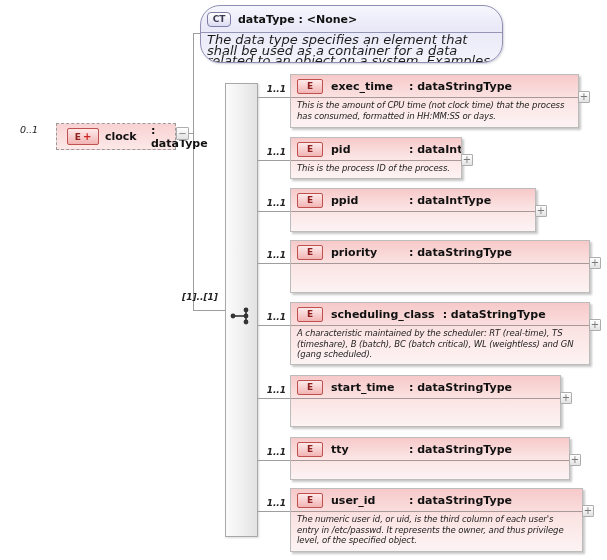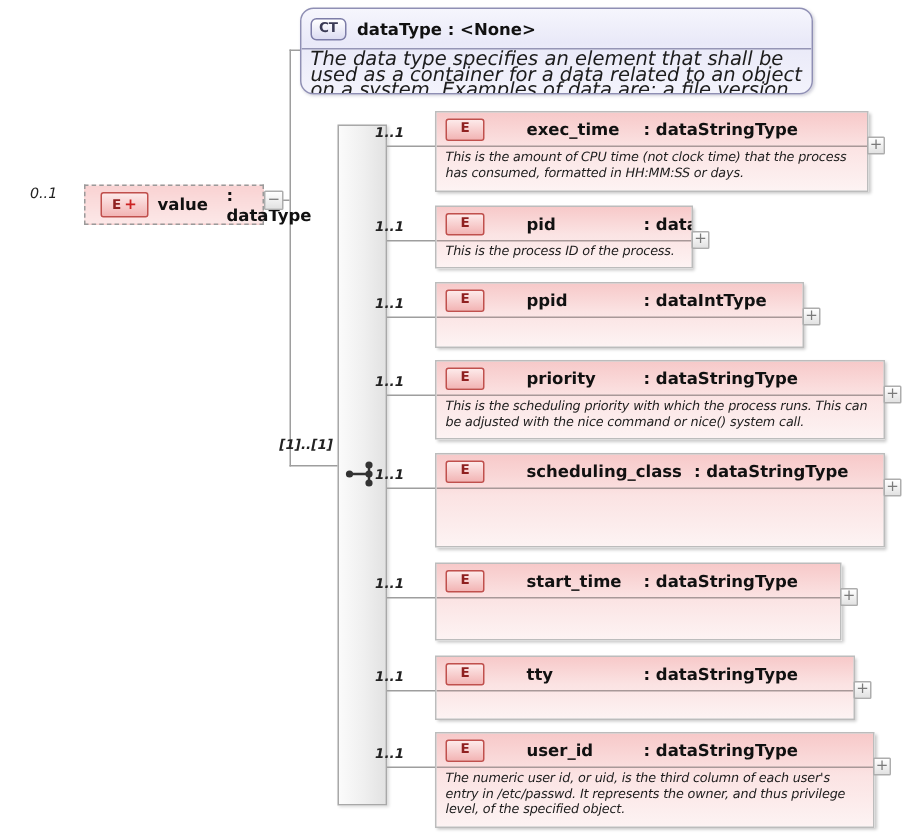--- a/index.html
+++ b/index.html
@@ -6,22 +6,22 @@
   #stage{
     position:relative;width:607px;height:560px;background:#fff;overflow:hidden;
     font-family:"DejaVu Sans","Liberation Sans",sans-serif;
   }
   .line{position:absolute;background:#9e9e9e;}
   .hline{height:1px;}
   .vline{width:1px;}
 
   
   .ct-box{
-    position:absolute;left:200px;top:5px;width:342px;height:58px;
-    border:1px solid #8f8fb4;border-radius:9px;
+    position:absolute;left:200px;top:5px;width:303px;height:58px;
+    border:1px solid #8f8fb4;border-radius:20px;
     background:linear-gradient(180deg,#f6f6fd 0%,#e9e9f8 40%,#f3f3fc 100%);
     box-shadow:1px 1px 2px rgba(80,80,120,.25);
     box-sizing:border-box;overflow:hidden;
   }
   .ct-title{display:flex;align-items:center;gap:7px;height:26px;padding-left:6px;
     font-weight:bold;font-size:11px;color:#111;border-bottom:1px solid #9595b5;}
   .ct-badge{display:inline-flex;align-items:center;justify-content:center;
     width:22px;height:13px;border:1px solid #7d7da8;border-radius:4px;
     background:linear-gradient(180deg,#ffffff,#dcdcf2);
     font-weight:bold;font-size:9px;color:#3a3a55;}
@@ -30,21 +30,21 @@
   
   .el-box{
     position:absolute;box-sizing:border-box;
     border:1px solid #bcbcbc;
     background:linear-gradient(180deg,#f7c9c9 0%,#fbe3e3 45%,#fdf3f3 100%);
     box-shadow:1.5px 1.5px 2px rgba(0,0,0,.22);
     overflow:hidden;
   }
   .el-title{display:flex;align-items:center;gap:8px;height:22px;padding-left:6px;
     font-weight:bold;font-size:11px;color:#111;border-bottom:1px solid #a89898;}
-  .el-name{min-width:70px;display:inline-block;white-space:nowrap;margin-left:20px;}
+  .el-name{min-width:70px;display:inline-block;white-space:nowrap;}
   .el-type{white-space:nowrap;}
   .e-badge{display:inline-flex;align-items:center;justify-content:center;flex:none;
     width:24px;height:13px;border:1px solid #c0504d;border-radius:2px;
     background:linear-gradient(180deg,#fdeaea,#f2b4b4);
     font-weight:bold;font-size:9px;color:#8f2020;}
   .el-anno{padding:2px 6px 0 6px;font-style:italic;font-size:8.5px;line-height:10.5px;
     letter-spacing:-0.1px;color:#1c1c1c;}
   .el-anno.nowrap{white-space:nowrap;}
 
   
@@ -64,21 +64,21 @@
 
   
   .sq-btn{position:absolute;width:12px;height:12px;box-sizing:border-box;
     border:1px solid #adadad;border-radius:1px;
     background:linear-gradient(180deg,#ffffff,#e2e2e2);
     color:#7a7a7a;font-size:10px;line-height:10px;text-align:center;cursor:pointer;}
   .sq-btn.minus{width:13px;height:13px;line-height:11px;}
 
   
   .card-label{position:absolute;font-style:italic;font-weight:bold;font-size:9px;color:#222;
-    }
+    text-align:right;}
   .occ-label{position:absolute;font-style:italic;font-weight:bold;font-size:9px;color:#222;
     text-align:right;}
   .root-card{position:absolute;left:20px;top:124px;font-style:italic;font-size:9.5px;color:#222;}
 
   
   .seq-bar{position:absolute;left:225px;top:83px;width:33px;height:454px;box-sizing:border-box;
     border:1px solid #a8a8a8;
     background:linear-gradient(90deg,#fbfbfb 0%,#efefef 55%,#e2e2e2 100%);
     box-shadow:1px 1px 2px rgba(0,0,0,.15);}
   .seq-icon{position:absolute;left:3px;top:222px;}
@@ -100,26 +100,26 @@
     </div>
     <div class="ct-anno">The data type specifies an element that shall be used as a container for a data related to an object on a system. Examples of data are: a file version, a registry key value, a user's rights.</div>
   </div>
 
   <div class="root-card">0..1</div>
   <div class="root-box">
     <span class="ep-badge">
       <span>E</span>
       <span class="ep-plus">+</span>
     </span>
-    <span class="root-name">value</span>
+    <span class="root-name">clock</span>
     <span>: dataType</span>
   </div>
   <div class="sq-btn minus" style="left:176px;top:127px;">−</div>
 
-  <div class="occ-label" style="left:178px;top:292px;width:44px;">[1]..[1]</div>
+  <div class="occ-label" style="left:178px;top:292px;width:44px;text-align:center;">[1]..[1]</div>
   <div class="seq-bar">
     <span class="seq-icon">
       <svg width="26" height="20" viewBox="0 0 26 20">
         <line x1="4" y1="10" x2="17" y2="10" stroke="#333" stroke-width="1.6"></line>
         <line x1="17" y1="4" x2="17" y2="16" stroke="#333" stroke-width="1.6"></line>
         <circle cx="4" cy="10" r="2.4" fill="#333"></circle>
         <circle cx="17" cy="4" r="2.4" fill="#333"></circle>
         <circle cx="17" cy="10" r="2.4" fill="#333"></circle>
         <circle cx="17" cy="16" r="2.4" fill="#333"></circle>
       </svg>
@@ -170,34 +170,34 @@
 
     <div>
       <div class="line hline child-conn" style="left: 258px; top: 263px; width: 32px;"></div>
       <div class="card-label child-card" style="left: 250px; top: 250px; width: 36px;">1..1</div>
       <div class="el-box" style="left: 290px; top: 240px; width: 300px; height: 53px;">
         <div class="el-title">
           <span class="e-badge">E</span>
           <span class="el-name">priority</span>
           <span class="el-type">: dataStringType</span>
         </div>
-        <div class="el-anno">This is the scheduling priority with which the process runs.  This can be adjusted with the nice command or nice() system call.</div>
       </div>
       <div class="sq-btn child-plus" style="left: 589px; top: 257px;">+</div>
     </div>
 
     <div>
       <div class="line hline child-conn" style="left: 258px; top: 325px; width: 32px;"></div>
       <div class="card-label child-card" style="left: 250px; top: 312px; width: 36px;">1..1</div>
       <div class="el-box" style="left: 290px; top: 302px; width: 300px; height: 63px;">
         <div class="el-title">
           <span class="e-badge">E</span>
           <span class="el-name">scheduling_class</span>
           <span class="el-type">: dataStringType</span>
         </div>
+        <div class="el-anno">A characteristic maintained by the scheduler: RT (real-time), TS (timeshare), B (batch), BC (batch critical), WL (weightless) and GN (gang scheduled).</div>
       </div>
       <div class="sq-btn child-plus" style="left: 589px; top: 319px;">+</div>
     </div>
 
     <div>
       <div class="line hline child-conn" style="left: 258px; top: 398px; width: 32px;"></div>
       <div class="card-label child-card" style="left: 250px; top: 385px; width: 36px;">1..1</div>
       <div class="el-box" style="left: 290px; top: 375px; width: 271px; height: 52px;">
         <div class="el-title">
           <span class="e-badge">E</span>

